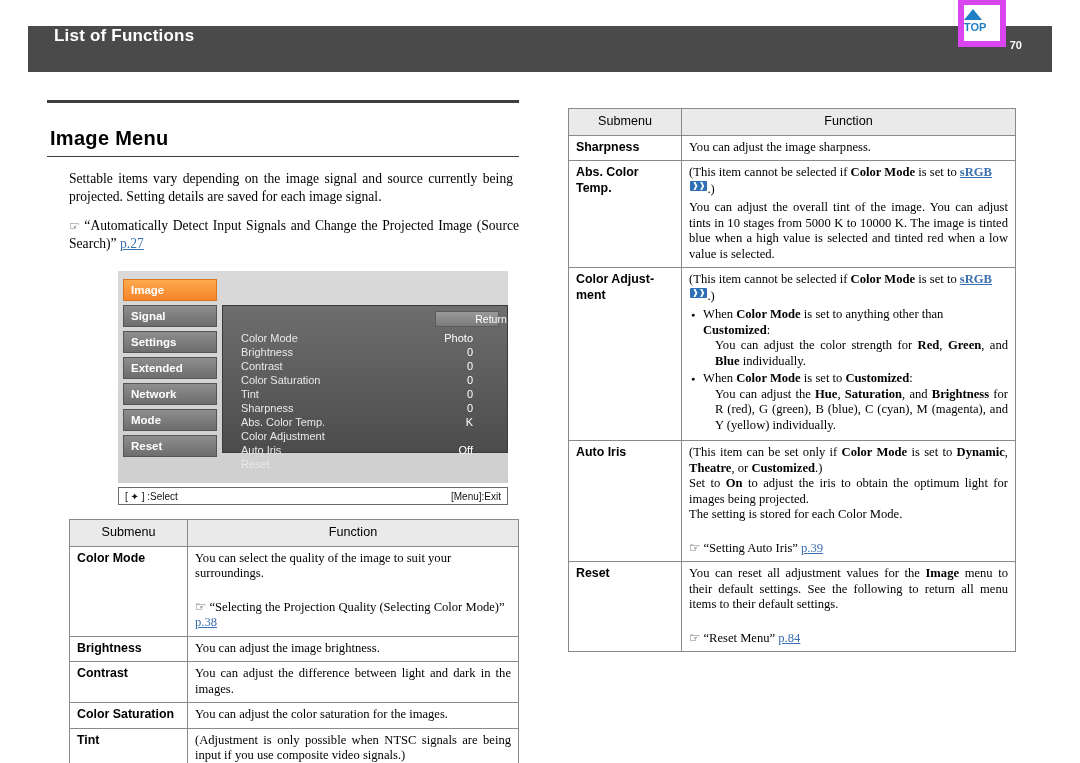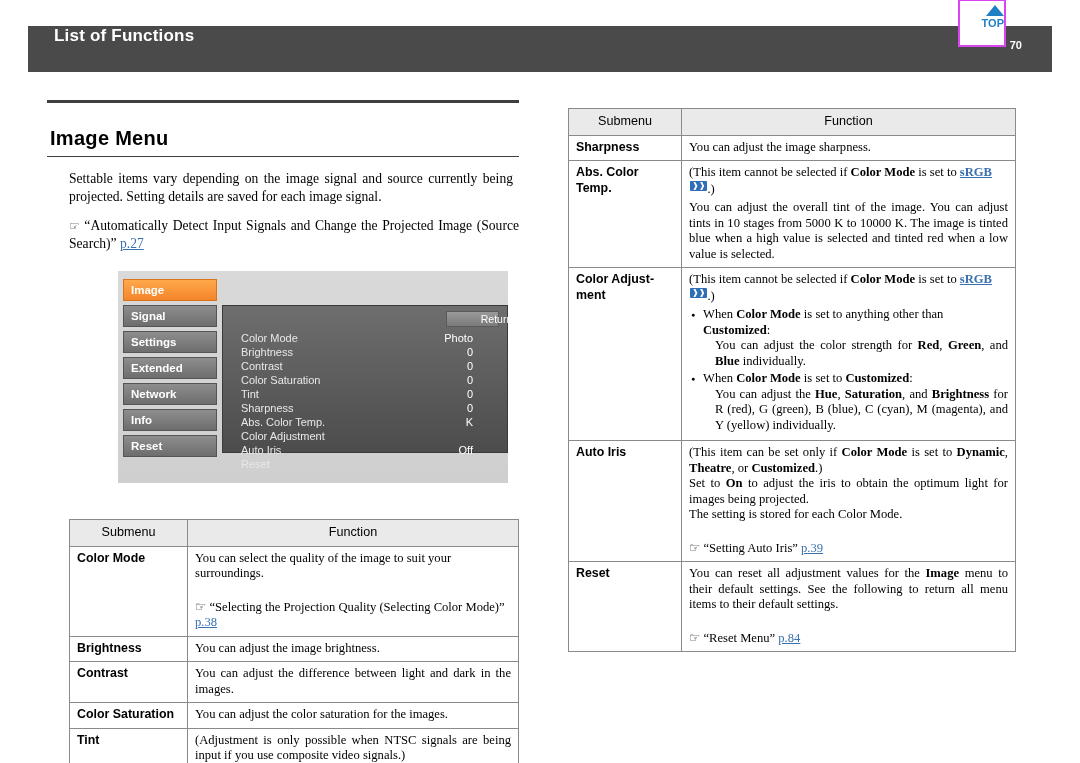--- a/index.html
+++ b/index.html
@@ -17,22 +17,22 @@
     position: absolute; left: 28px; top: 26px; width: 1024px; height: 46px;
     background: #4a4a4a;
     display: flex; align-items: flex-start;
   }
   .header-title {
     color: #ffffff; font-family: "Liberation Sans", sans-serif;
     font-weight: bold; font-size: 17px; margin-left: 26px; letter-spacing: .2px;
   }
   .top-btn {
     position: absolute; right: 74px; top: -1px; width: 48px; height: 48px;
-    background: #ffffff; border: 2px solid #d946ef;
-    display: flex; flex-direction: column; align-items: flex-end; justify-content: flex-start;
+    background: #ffffff; border: 6px solid #d946ef;
+    display: flex; flex-direction: column; align-items: flex-start; justify-content: flex-start;
   }
   .top-btn .arrow {
     width: 0; height: 0; margin-top: 4px;
     border-left: 9px solid transparent; border-right: 9px solid transparent;
     border-bottom: 11px solid #1f7fc4;
     position: relative;
   }
   .top-btn .top-label {
     font-family: "Liberation Sans", sans-serif; font-weight: bold;
     font-size: 11px; color: #1f7fc4; line-height: 12px; margin-top: 1px;
@@ -81,21 +81,21 @@
   .osd-menu-item.active {
     background: linear-gradient(180deg,#ffa94d,#f5852a);
     border: 1px solid #d9741f;
   }
   .osd-right {
     position: absolute; left: 104px; top: 34px; width: 286px; height: 148px;
     background: linear-gradient(180deg,#6e6e6e,#4c4c4c);
     border: 1px solid #3a3a3a;
   }
   .osd-return {
-    position: absolute; right: 8px; top: 5px; width: 53px; height: 16px;
+    position: absolute; right: 8px; top: 5px; width: 64px; height: 16px;
     background: linear-gradient(180deg,#9a9a9a,#7a7a7a); border: 1px solid #5a5a5a;
     color: #fff; font-family: "Liberation Sans", sans-serif; font-size: 10.5px;
     display: flex; align-items: center; justify-content: center; padding-left: 48px;
   }
   .osd-row {
     position: absolute; left: 18px; width: 256px; height: 14px;
     color: #e8e8e8; font-family: "Liberation Sans", sans-serif; font-size: 11px;
     display: flex; justify-content: space-between;
   }
   .osd-row .val { color: #ffffff; margin-right: 24px; }
@@ -183,21 +183,21 @@
         <div class="osd-menu-item" style="top:60px">
             <span>Settings</span>
           </div>
         <div class="osd-menu-item" style="top:86px">
             <span>Extended</span>
           </div>
         <div class="osd-menu-item" style="top:112px">
             <span>Network</span>
           </div>
         <div class="osd-menu-item" style="top:138px">
-            <span>Info</span>
+            <span>Mode</span>
           </div>
         <div class="osd-menu-item" style="top:164px">
             <span>Reset</span>
           </div>
       </div>
 
       <div class="osd-right">
         <div class="osd-return">Return</div>
         <div class="osd-row" style="top:26px">
           <span>Color Mode</span>
@@ -234,20 +234,24 @@
         <div class="osd-row" style="top:138px">
           <span>Auto Iris</span>
           <span class="val">Off</span>
         </div>
         <div class="osd-row" style="top:152px">
           <span>Reset</span>
           <span class="val"></span>
         </div>
       </div>
 
+      <div class="osd-bottom">
+        <span>[ ✦ ] :Select</span>
+        <span>[Menu]:Exit</span>
+      </div>
     </div>
 
     <table class="tbl left-tbl">
       <colgroup>
           <col class="c1">
           <col>
         </colgroup>
       <thead>
         <tr>
           <th>Submenu</th>

